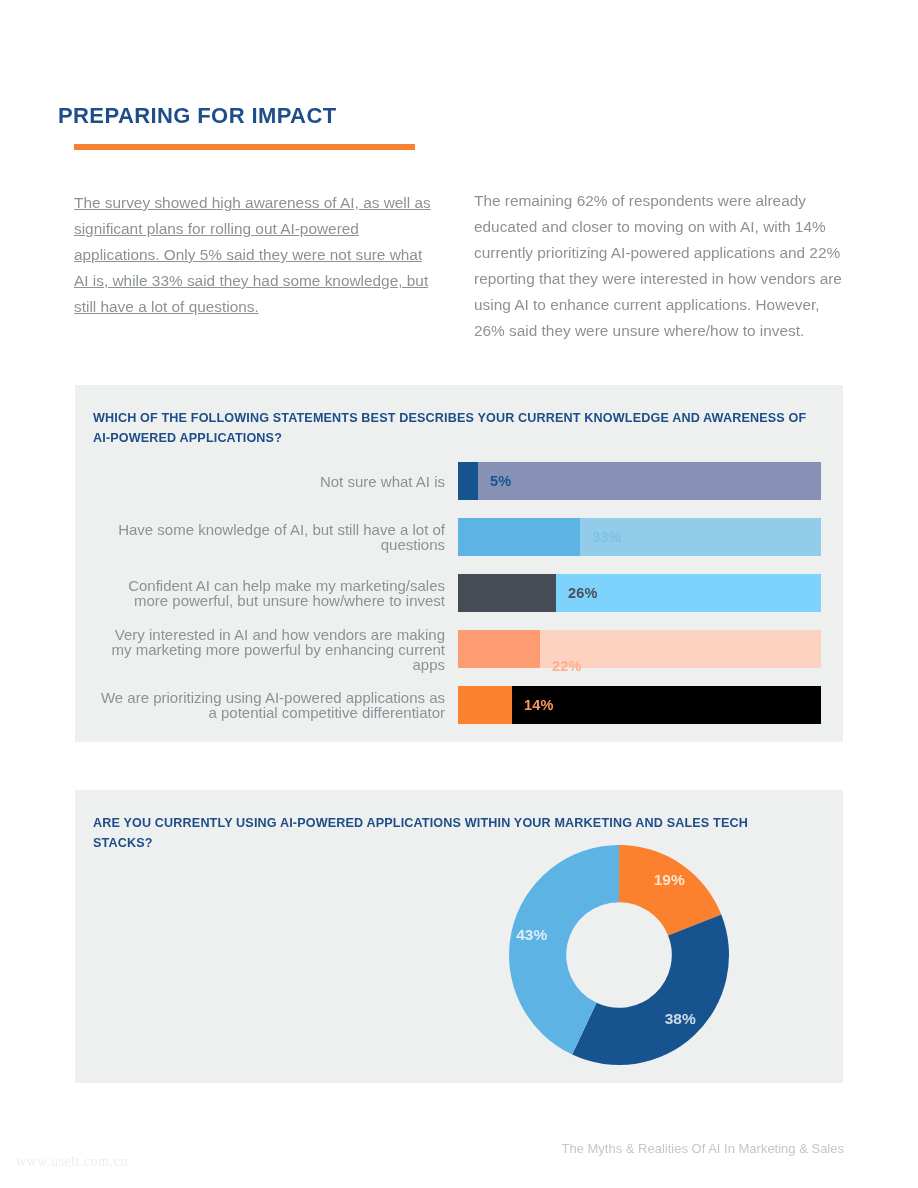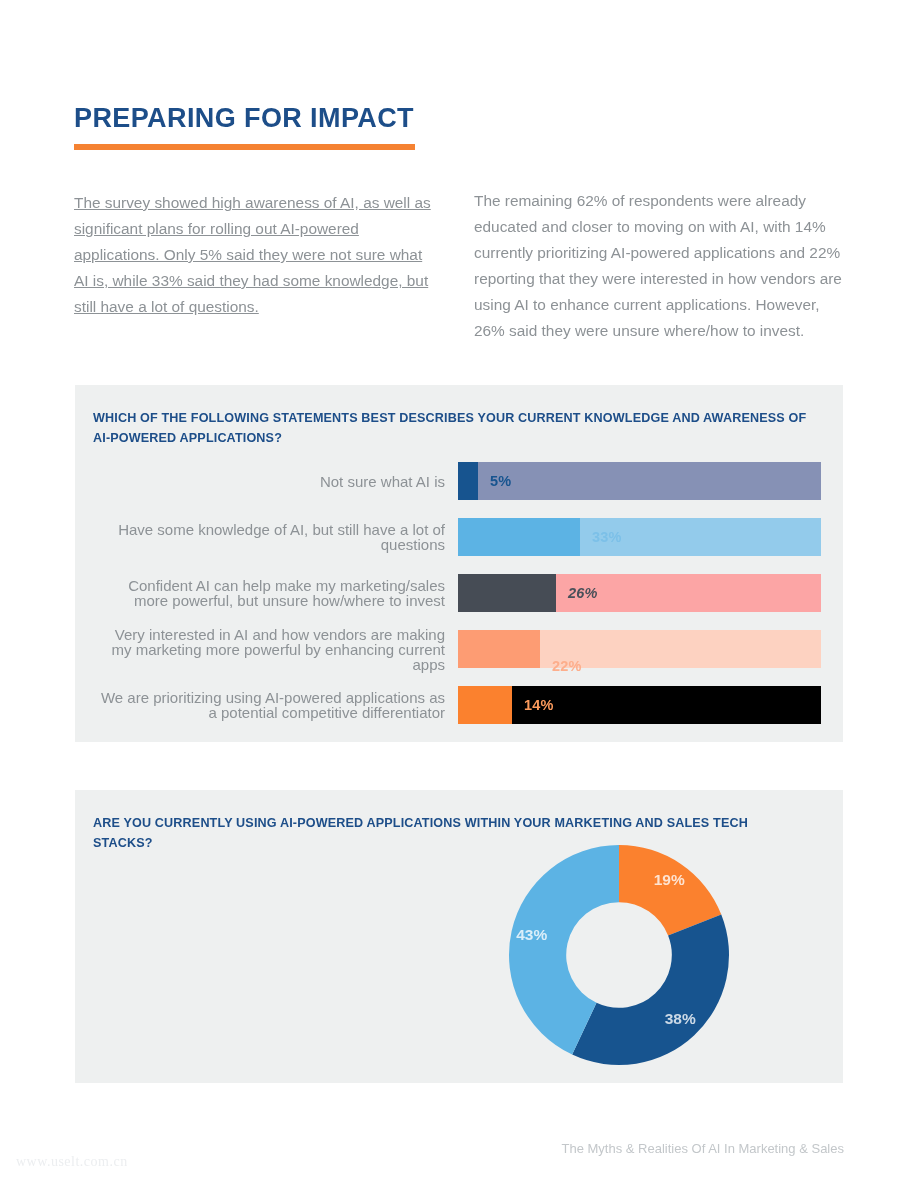--- a/index.html
+++ b/index.html
@@ -19,23 +19,23 @@
 
   .page {
     position: absolute;
     inset: 0;
     background: #ffffff;
   }
 
   
   .page-title {
     position: absolute;
-    left: 74px;
+    left: 58px;
     top: 103px;
-    font-size: 27px;
+    font-size: 22px;
     font-weight: bold;
     letter-spacing: 0.4px;
     color: #1d4e89;
     font-family: "Liberation Sans", sans-serif;
   }
   .title-rule {
     position: absolute;
     left: 74px;
     top: 144px;
     width: 341px;
@@ -201,21 +201,21 @@
         </div>
         <div class="bar-row">
           <div class="bar-label">Have some knowledge of AI, but still have a lot of questions</div>
           <div class="bar-track" style="background: rgb(147, 203, 235);">
             <div class="bar-fill" style="background: rgb(92, 179, 228); width: 122px;"></div>
             <div class="bar-value" style="color: rgb(124, 192, 232); left: 134px;">33%</div>
           </div>
         </div>
         <div class="bar-row">
           <div class="bar-label">Confident AI can help make my marketing/sales more powerful, but unsure how/where to invest</div>
-          <div class="bar-track" style="background: #fca5a5; font-style: italic;">
+          <div class="bar-track" style="background: #7dd3fc;">
             <div class="bar-fill" style="background: rgb(70, 76, 85); width: 98px;"></div>
             <div class="bar-value" style="color: rgb(74, 80, 89); left: 110px;">26%</div>
           </div>
         </div>
         <div class="bar-row">
           <div class="bar-label">Very interested in AI and how vendors are making my marketing more powerful by enhancing current apps</div>
           <div class="bar-track" style="background: rgb(253, 210, 193);">
             <div class="bar-fill" style="background: rgb(253, 156, 115); width: 82px;"></div>
             <div class="bar-value" style="color: rgb(253, 174, 140); left: 94px; margin-top: 17px;">22%</div>
           </div>

